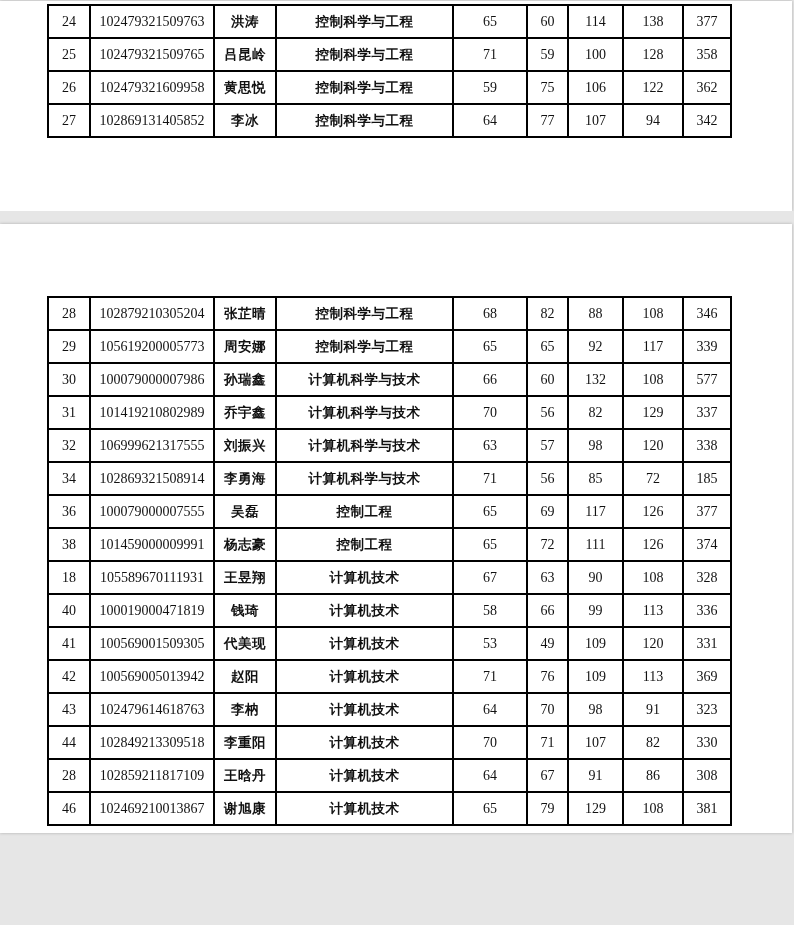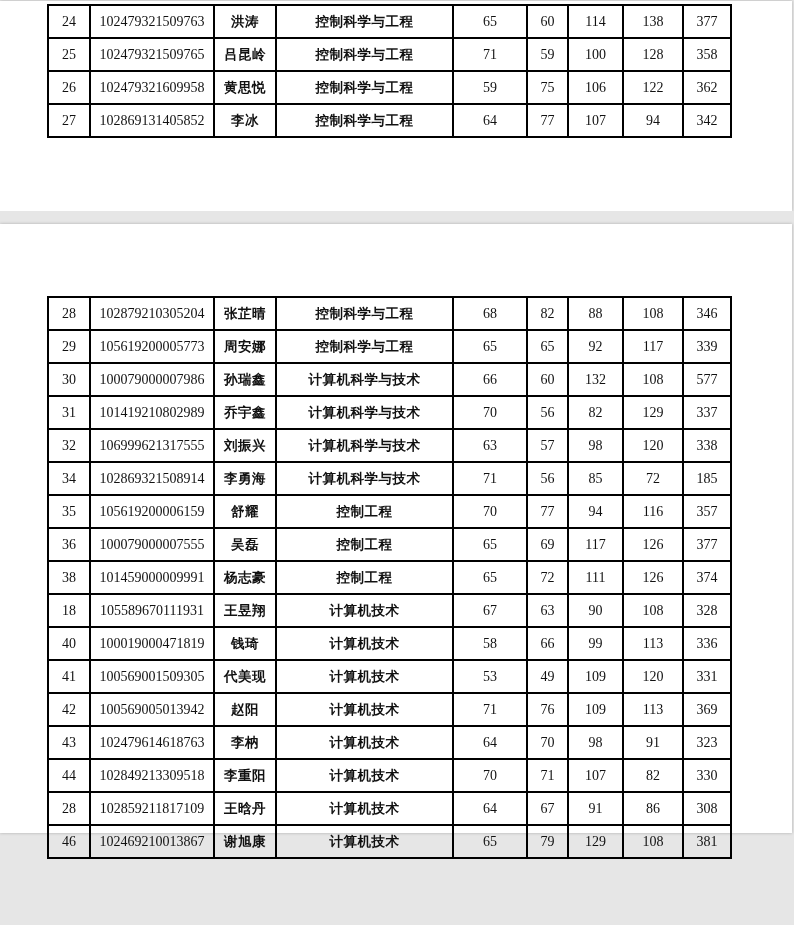--- a/index.html
+++ b/index.html
@@ -214,31 +214,20 @@
             <td>102869321508914</td>
             <td>李勇海</td>
             <td>计算机科学与技术</td>
             <td>71</td>
             <td>56</td>
             <td>85</td>
             <td>72</td>
             <td>185</td>
           </tr>
           <tr>
-            <td>35</td>
-            <td>105619200006159</td>
-            <td>舒耀</td>
-            <td>控制工程</td>
-            <td>70</td>
-            <td>77</td>
-            <td>94</td>
-            <td>116</td>
-            <td>357</td>
-          </tr>
-          <tr>
             <td>36</td>
             <td>100079000007555</td>
             <td>吴磊</td>
             <td>控制工程</td>
             <td>65</td>
             <td>69</td>
             <td>117</td>
             <td>126</td>
             <td>377</td>
           </tr>

